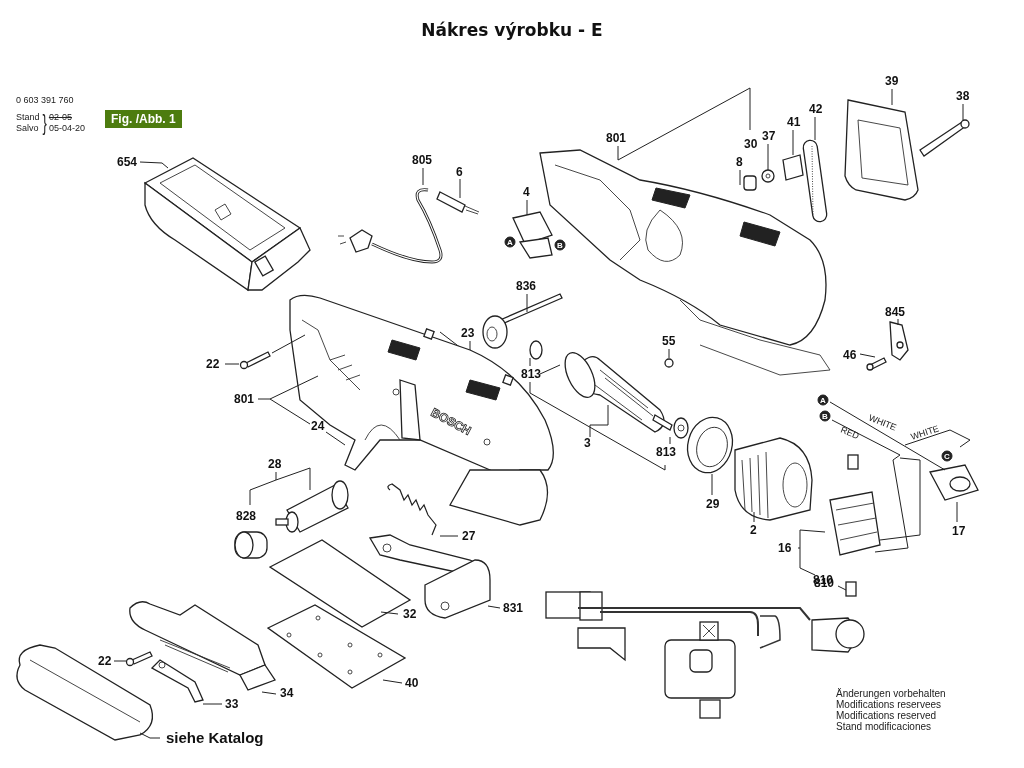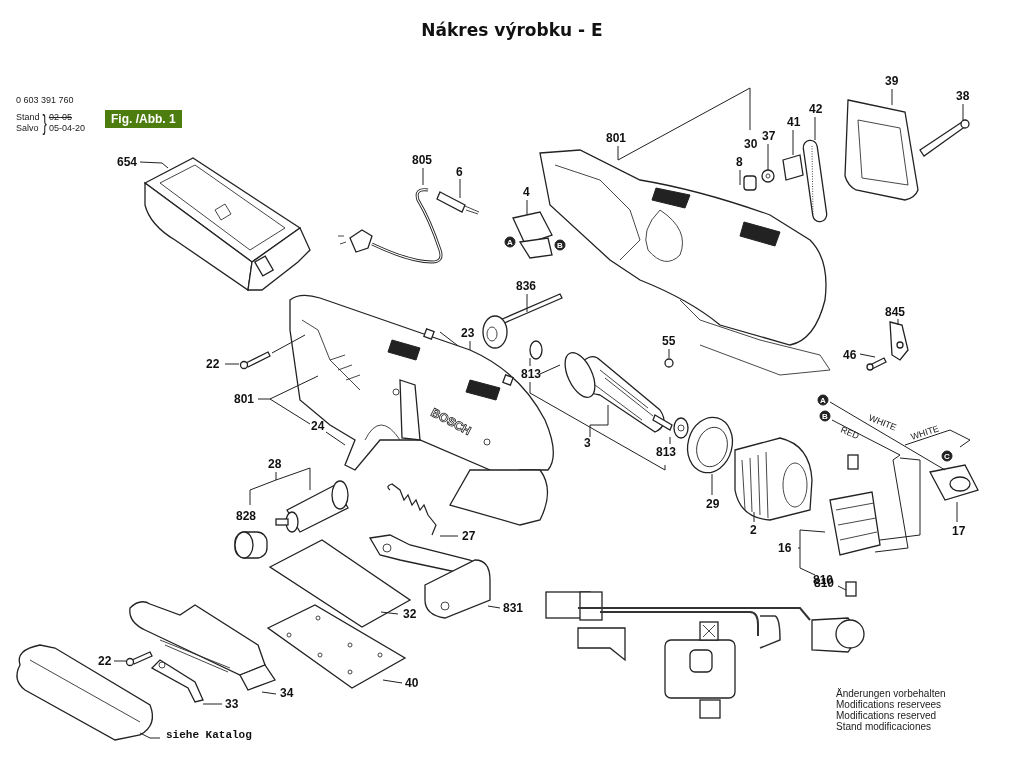--- a/index.html
+++ b/index.html
@@ -18,21 +18,21 @@
   .fig-badge { position: absolute; left: 105px; top: 110px; background: #4d7c0f; color: #fff;
                font-weight: bold; font-size: 12px; padding: 2px 6px 2px 6px; }
   svg#diagram { position: absolute; left: 0; top: 0; }
   .lbl { font-family: "Liberation Sans", sans-serif; font-weight: bold; font-size: 12px; fill: #111; }
   .wire-lbl { font-family: "Liberation Sans", sans-serif; font-size: 9px; fill: #222; }
   .part { fill: #fff; stroke: #222; stroke-width: 1.3; }
   .part-thin { fill: none; stroke: #333; stroke-width: 0.9; }
   .lead { fill: none; stroke: #222; stroke-width: 1; }
   .dark { fill: #222; stroke: #222; }
   .notes { position: absolute; left: 836px; top: 688px; font-size: 10px; line-height: 11px; color: #222; }
-  .catalog-lbl { position: absolute; left: 166px; top: 729px; font-weight: bold; font-size: 11px; font-family: Liberation Mono, monospace; }
+  .catalog-lbl { position: absolute; left: 166px; top: 729px; font-weight: bold; font-size: 15px; }
   .circ-lbl { font-family: "Liberation Sans", sans-serif; font-weight: bold; font-size: 8px; fill: #fff; }
 </style>
 </head>
 <body>
 
 <div class="title">Nákres výrobku - E</div>
 
 <div class="meta">
   <span class="num">0 603 391 760</span>
   <div class="row">

